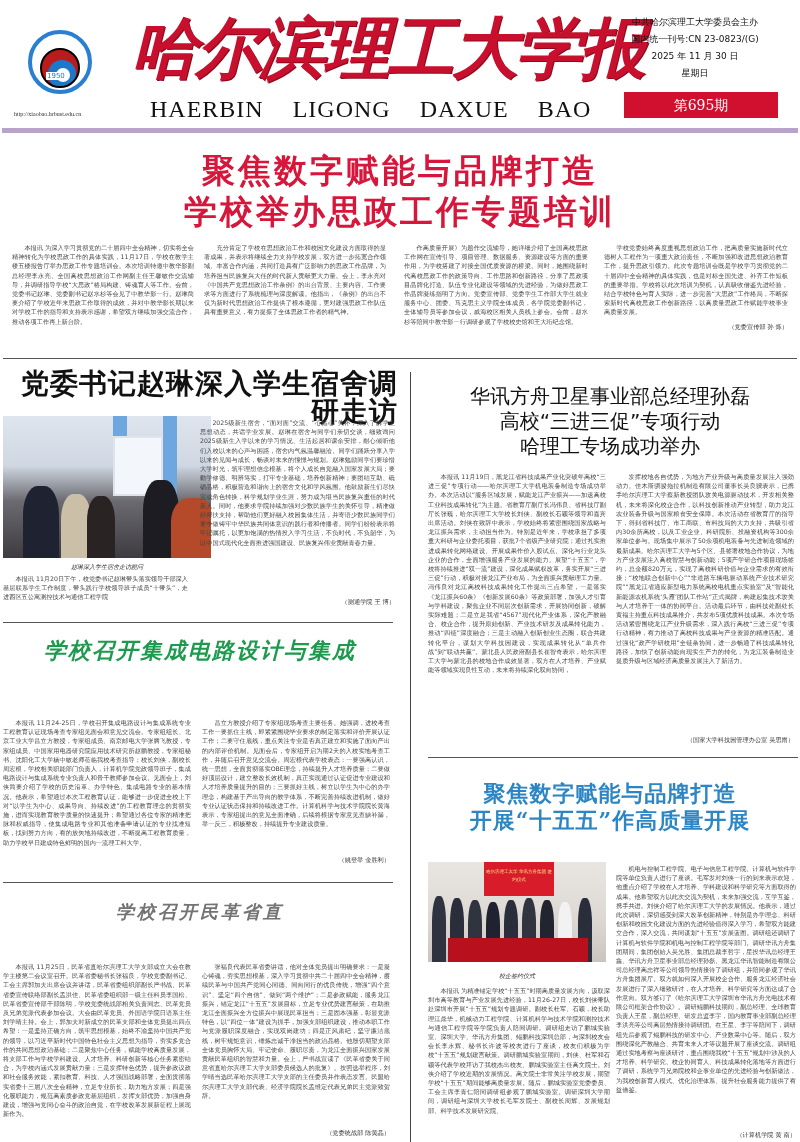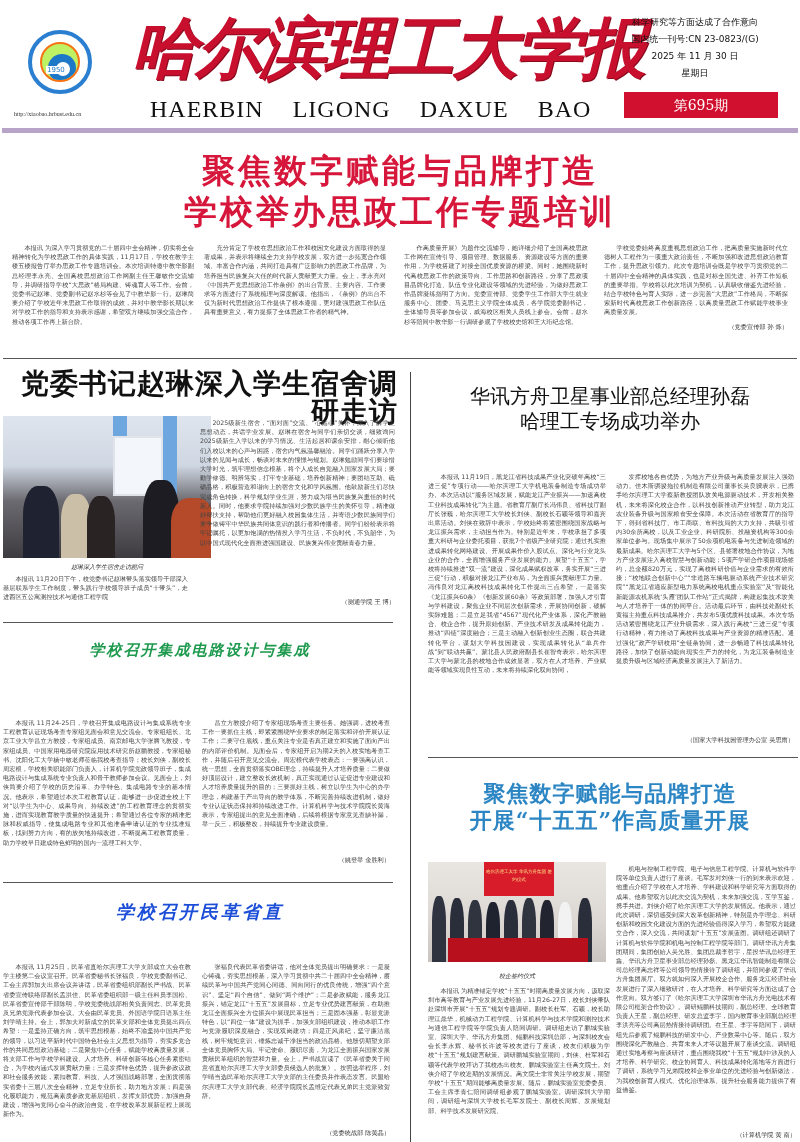--- a/index.html
+++ b/index.html
@@ -4,21 +4,21 @@
 <style>
   * { box-sizing: border-box; margin: 0; padding: 0; }
   html, body { width: 800px; height: 1142px; background: #ffffff; overflow: hidden; }
   body { font-family: "DejaVu Serif", "Liberation Serif", serif; color: #222; position: relative; }
 
   .abs { position: absolute; }
 
   
   .logo-wrap { left: 28px; top: 30px; width: 64px; height: 64px; }
   .logo-ring { width: 64px; height: 64px; border-radius: 50%; border: 4px solid #2a7fd0; background: #fff; position: relative; }
-  .logo-inner { position: absolute; left: 8px; top: 8px; width: 40px; height: 40px; border-radius: 50%; background: #bef264; border: 2px solid #f97316; overflow: hidden; }
+  .logo-inner { position: absolute; left: 8px; top: 14px; width: 40px; height: 40px; border-radius: 50%; background: #b91c1c; border: 2px solid #000000; overflow: hidden; }
   .logo-arc { position: absolute; left: 6px; top: 10px; width: 28px; height: 28px; border-radius: 50%; background: #1e78c8; }
   .logo-arc2 { position: absolute; left: 14px; top: 18px; width: 14px; height: 14px; border-radius: 50%; background: #fff; }
   .logo-year { position: absolute; left: 4px; top: 22px; font-size: 7px; color: #1e78c8; background: #fff; font-family: "DejaVu Sans", sans-serif; padding: 0 1px; }
   .logo-url { left: 14px; top: 111px; font-size: 6px; color: #333; font-family: "Liberation Serif", serif; }
 
   .masthead-title { left: 132px; top: 8px; width: 450px; height: 80px; font-size: 66px; line-height: 80px; color: #c8102e; font-family: "DejaVu Serif", serif; font-weight: bold; font-style: italic; letter-spacing: -2px; text-shadow: 1px 1px 0 #8a0a1e; white-space: nowrap; }
   .masthead-pinyin { left: 150px; top: 96px; font-size: 24px; font-family: "Liberation Serif", serif; color: #111; letter-spacing: 1px; word-spacing: 22px; white-space: nowrap; }
 
   .info-box { left: 610px; top: 14px; width: 170px; text-align: center; font-size: 9px; line-height: 17px; color: #111; font-family: "DejaVu Sans", sans-serif; }
   .issue-badge { left: 624px; top: 92px; width: 154px; height: 26px; background: #d0102e; color: #fff; font-size: 14px; line-height: 26px; text-align: center; font-family: "DejaVu Serif", serif; }
@@ -41,24 +41,24 @@
   .photo-dorm { left: 3px; top: 416px; width: 208px; height: 142px; background: linear-gradient(180deg, #dfe5ee 0%, #cfd7e2 35%, #6b6a70 60%, #3d3b40 100%); }
   .curtain { position: absolute; top: 0; width: 14px; height: 80px; background: #6ea6e0; }
   .window { position: absolute; left: 110px; top: 20px; width: 50px; height: 60px; background: #f3f6fa; border: 2px solid #e0e4ea; }
   .person { position: absolute; bottom: 0; border-radius: 40% 40% 0 0; }
   .caption { font-size: 6px; color: #333; text-align: center; font-family: "DejaVu Serif", serif; font-style: italic; }
 
   
   .a3-title { left: 420px; top: 384px; width: 380px; text-align: center; font-size: 20px; line-height: 25px; color: #111; font-family: "DejaVu Sans", sans-serif; }
 
   
-  .a4-title { left: 0; top: 640px; width: 400px; text-align: center; font-size: 15px; line-height: 21px; font-weight: bold; font-style: italic; color: #1e9a4e; font-family: "DejaVu Serif", serif; letter-spacing: 2px; }
-
-  
-  .a5-title { left: 0; top: 900px; width: 400px; text-align: center; font-size: 18px; line-height: 24px; font-weight: bold; font-style: italic; color: #1d4ed8; font-family: "DejaVu Serif", serif; letter-spacing: 3px; }
+  .a4-title { left: 0; top: 640px; width: 400px; text-align: center; font-size: 22px; line-height: 21px; font-weight: bold; font-style: italic; color: #1e9a4e; font-family: "DejaVu Serif", serif; letter-spacing: 2px; }
+
+  
+  .a5-title { left: 0; top: 900px; width: 400px; text-align: center; font-size: 18px; line-height: 24px; font-weight: bold; font-style: italic; color: #737373; font-family: "DejaVu Serif", serif; letter-spacing: 3px; }
 
   
   .a6-title { left: 420px; top: 780px; width: 380px; text-align: center; font-size: 22px; line-height: 27px; font-weight: bold; color: #2d86c4; font-family: "DejaVu Serif", serif; letter-spacing: 1px; }
   .photo-sign { left: 428px; top: 862px; width: 178px; height: 100px; background: linear-gradient(180deg, #e9e6e2 0%, #dcd7d2 60%, #c9c4bf 100%); }
   .banner { position: absolute; left: 56px; top: 0; width: 70px; height: 34px; background: #d91c2a; color: #ffe38a; font-size: 4.5px; line-height: 8px; text-align: center; padding-top: 6px; font-family: "DejaVu Serif", serif; }
   .table-red { position: absolute; left: 20px; bottom: 0; width: 140px; height: 24px; background: #b8101c; }
 </style>
 </head>
 <body>
 
@@ -70,21 +70,21 @@
       <span class="logo-year">1950</span>
     </div>
   </div>
 </div>
 <div class="abs logo-url">http://xiaobao.hrbust.edu.cn</div>
 
 <div class="abs masthead-title">哈尔滨理工大学报</div>
 <div class="abs masthead-pinyin">HAERBIN LIGONG DAXUE BAO</div>
 
 <div class="abs info-box">
-  <div>科学研究等方面达成了合作意向</div>
+  <div>中共哈尔滨理工大学委员会主办</div>
   <div>国内统一刊号:CN 23-0823/(G)</div>
   <div>2025 年 11 月 30 日</div>
   <div>星期日</div>
 </div>
 <div class="abs issue-badge">第695期</div>
 
 <div class="abs purple-rule"></div>
 
 <div class="abs lead-headline">
   <div>聚焦数字赋能与品牌打造</div>
@@ -126,20 +126,21 @@
   </div>
 <div class="abs body-text" style="left:200px; top:418px; width:195px; height:178px;">
     <p>2025级新生宿舍，“面对面”交流、“心贴心”关怀，深入了解学生思想动态，共话学业发展。赵琳在宿舍与同学们亲切交谈，细致询问2025级新生入学以来的学习情况、生活起居和课余安排，耐心倾听他们入校以来的心声与困惑，宿舍内气氛温馨融洽。同学们踊跃分享入学以来的见闻与成长，畅谈对未来的憧憬与规划。赵琳勉励同学们要珍惜大学时光，筑牢理想信念根基，将个人成长自觉融入国家发展大局；要勤学修德、明辨笃实，打牢专业基础，培养创新精神；要团结互助、砥砺品格，积极营造和谐向上的宿舍文化和学风氛围。他鼓励新生们尽快完成角色转换，科学规划学业生涯，努力成为堪当民族复兴重任的时代新人。同时，他要求学院持续加强对少数民族学生的关怀引导，精准做好帮扶支持，帮助他们更好融入校园集体生活，并寄语少数民族同学们要争做铸牢中华民族共同体意识的践行者和传播者。同学们纷纷表示将牢记嘱托，以更加饱满的热情投入学习生活，不负时代，不负韶华，为以中国式现代化全面推进强国建设、民族复兴伟业贡献青春力量。</p>
   </div>
 <div class="abs byline" style="left:200px; top:597px; width:195px;">（测通学院 王 博）</div>
 
 <div class="abs hr" style="left:3px; top:622px; width:390px;"></div>
 
 <div class="abs a3-title">
   <div>华讯方舟卫星事业部总经理孙磊</div>
+  <div>高校“三进三促”专项行动</div>
   <div>哈理工专场成功举办</div>
 </div>
 <div class="abs body-text" style="left:428px; top:472px; width:178px; height:272px;">
     <p>本报讯 11月19日，黑龙江省科技成果产业化突破年高校“三进三促”专项行动——哈尔滨理工大学机电装备制造专场成功举办。本次活动以“服务区域发展，赋能龙江产业振兴——加速高校工业科技成果转化”为主题。省教育厅副厅长冯伟良、省科技厅副厅长张巍，哈尔滨理工大学校长刘侠、副校长石颖等领导和嘉宾出席活动。刘侠在致辞中表示，学校始终将紧密围绕国家战略与龙江振兴需求，主动担当作为。特别是近年来，学校承担了多项重大科研与企业委托项目，获批7个省级产业研究院；通过扎实推进成果转化网络建设、开展成果作价入股试点、深化与行业龙头企业的合作，全面增强服务产业发展的能力。展望“十五五”，学校将持续推进“双一流”建设，深化成果赋权改革，务实开展“三进三促”行动，积极对接龙江产业布局，为全面振兴贡献理工力量。冯伟良对龙江高校科技成果转化工作提出三点希望，一是落实《龙江振兴60条》《创新发展60条》等政策部署，加强人才引育与学科建设，聚焦企业不同层次创新需求，开展协同创新，破解实际难题；二是立足我省“4567”现代化产业体系，深化产教融合、校企合作，提升原始创新、产业技术研发及成果转化能力，推动“四链”深度融合；三是主动融入创新创业生态圈，联合共建转化平台，谋划大学科技园建设，实现成果转化从“单兵作战”到“联动共赢”。蒙北县人民政府副县长崔智奇表示，哈尔滨理工大学与蒙北县的校地合作成效显著，双方在人才培养、产业赋能等领域实现良性互动，未来将持续深化双向协同，</p>
   </div>
 <div class="abs body-text" style="left:616px; top:472px; width:178px; height:262px;">
     <p>发挥校地各自优势，为地方产业升级与高质量发展注入强劲动力。佳木斯骐骏拖拉机制造有限公司董事长吴良骥表示，已携手哈尔滨理工大学蔡新教授团队攻关电源驱动技术，开发相关整机，未来将深化校企合作，以科技创新推动产业转型，助力龙江农业装备升级与国家粮食安全保障。本次活动在省教育厅的指导下，得到省科技厅、市工商联、市科技局的大力支持，共吸引省内30余所高校，以及工业企业、科研院所、投融资机构等300余家单位参与。现场集中展示了50余项机电装备与先进制造领域的最新成果。哈尔滨理工大学与5个区、县签署校地合作协议，为地方产业发展注入高校智慧与创新动能；5项产学研合作项目现场签约，总金额820万元，实现了高校科研价值与企业需求的有效衔接；“校地联合创新中心”“非道路车辆电驱动系统产业技术研究院”“黑龙江省適应新型电力系统高校电机重点实验室”及“智能化新能源农机系统‘头雁’团队工作站”正式揭牌，构建起集技术攻关与人才培养于一体的协同平台。活动最后环节，由科技处副处长黄福主持重点科技成果推介，共发布5项优质科技成果。本次专场活动紧密围绕龙江产业升级需求，深入践行高校“三进三促”专项行动精神，有力推动了高校科技成果与产业资源的精准匹配。通过强化“政产学研校用”全链条协同，进一步畅通了科技成果转化路径，加快了创新动能向现实生产力的转化，为龙江装备制造业提质升级与区域经济高质量发展注入了新活力。</p>
   </div>
 <div class="abs byline" style="left:616px; top:735px; width:178px;">（国家大学科技园管理办公室 吴思雨）</div>
 

